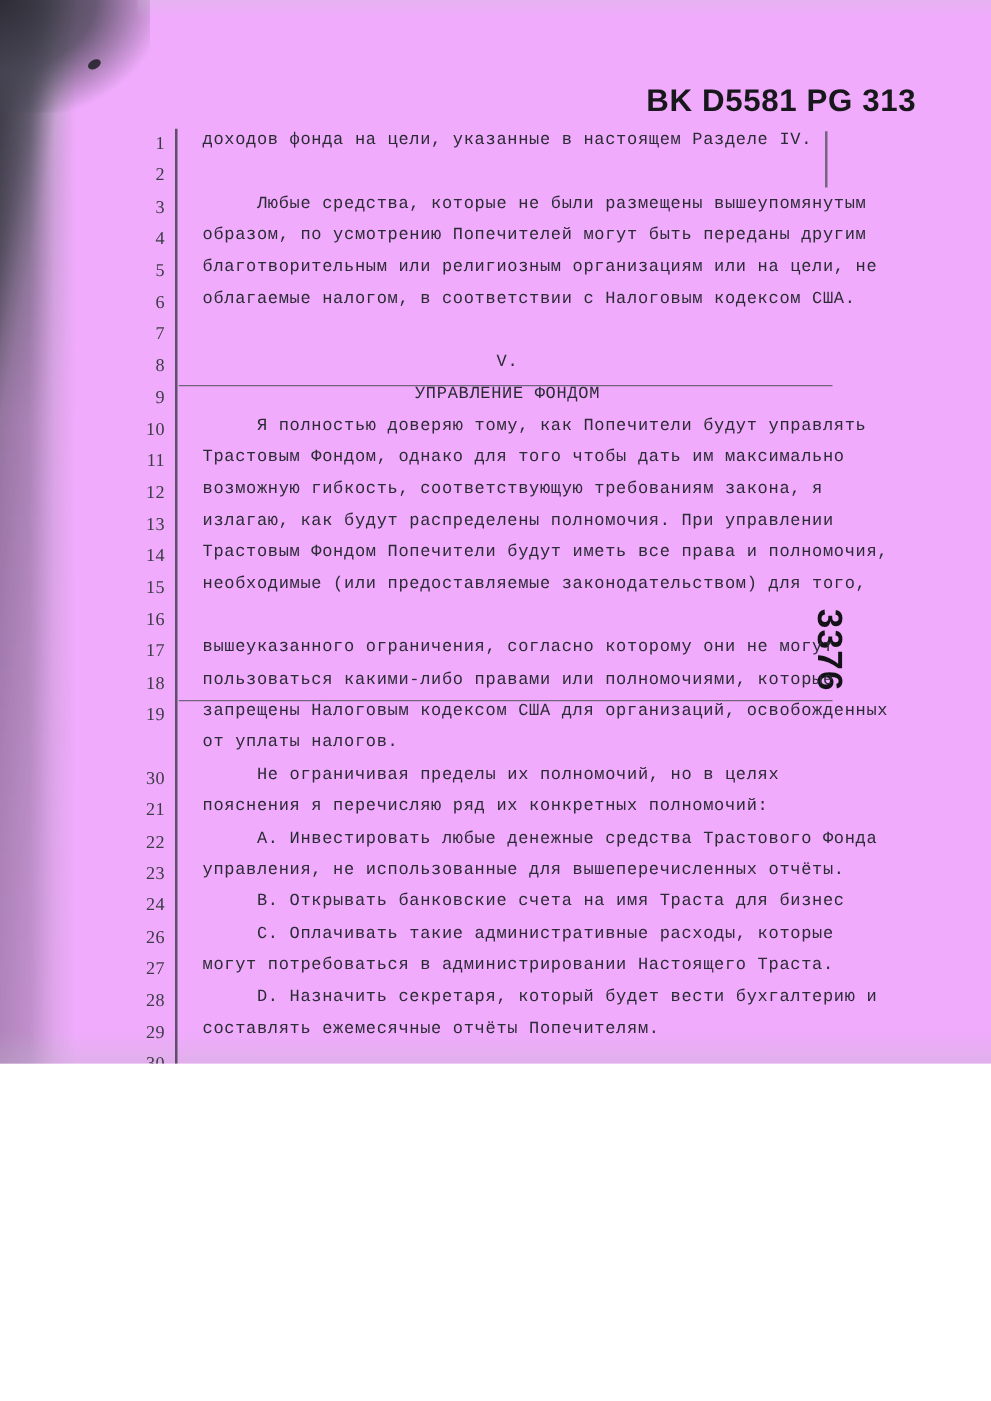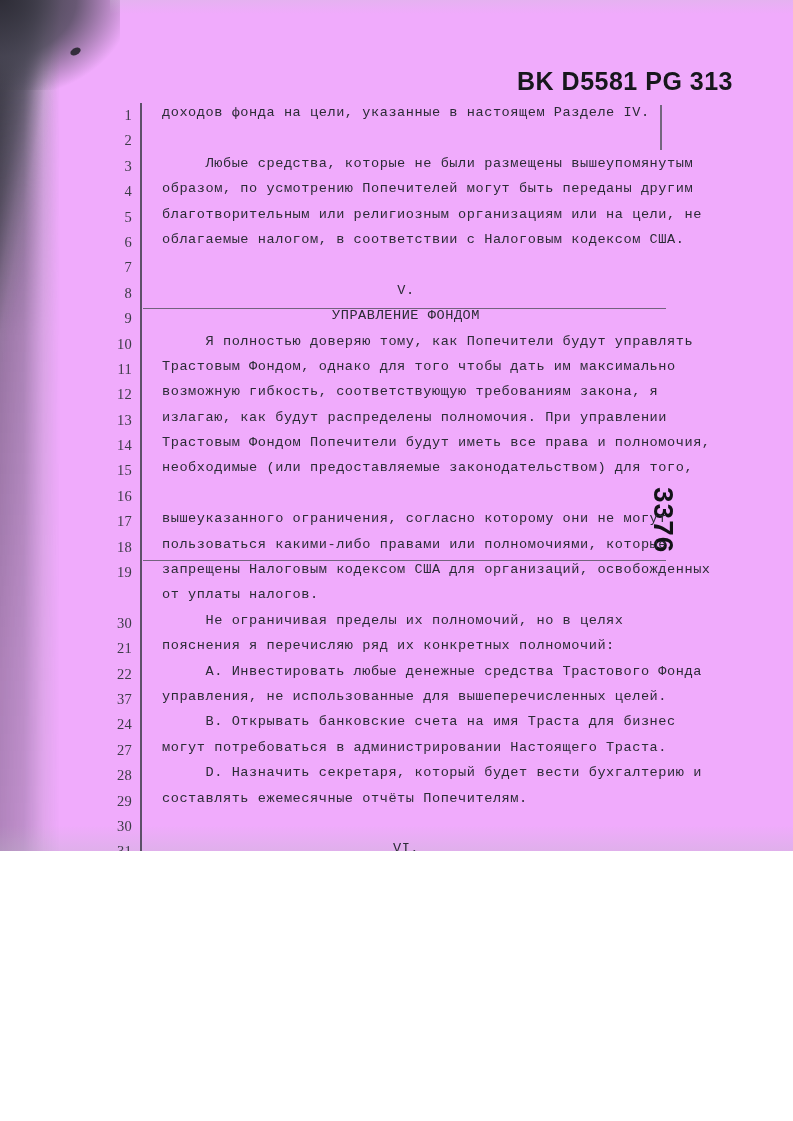--- a/index.html
+++ b/index.html
@@ -346,28 +346,32 @@
       </div>
       <div class="line">
         <span class="lineno">21</span>
         <span class="ltext">пояснения я перечисляю ряд их конкретных полномочий:</span>
       </div>
       <div class="line">
         <span class="lineno">22</span>
         <span class="ltext">     А. Инвестировать любые денежные средства Трастового Фонда</span>
       </div>
       <div class="line">
-        <span class="lineno">37</span>
-        <span class="ltext">управления, не использованные для вышеперечисленных целей.</span>
+        <span class="lineno">23</span>
+        <span class="ltext">управления, не использованные для вышеперечисленных отчёты.</span>
       </div>
       <div class="line">
         <span class="lineno">24</span>
         <span class="ltext">     В. Открывать банковские счета на имя Траста для бизнес</span>
       </div>
       <div class="line">
+        <span class="lineno">26</span>
+        <span class="ltext">     С. Оплачивать такие административные расходы, которые</span>
+      </div>
+      <div class="line">
         <span class="lineno">27</span>
         <span class="ltext">могут потребоваться в администрировании Настоящего Траста.</span>
       </div>
       <div class="line">
         <span class="lineno">28</span>
         <span class="ltext">     D. Назначить секретаря, который будет вести бухгалтерию и</span>
       </div>
       <div class="line">
         <span class="lineno">29</span>
         <span class="ltext">составлять ежемесячные отчёты Попечителям.</span>

